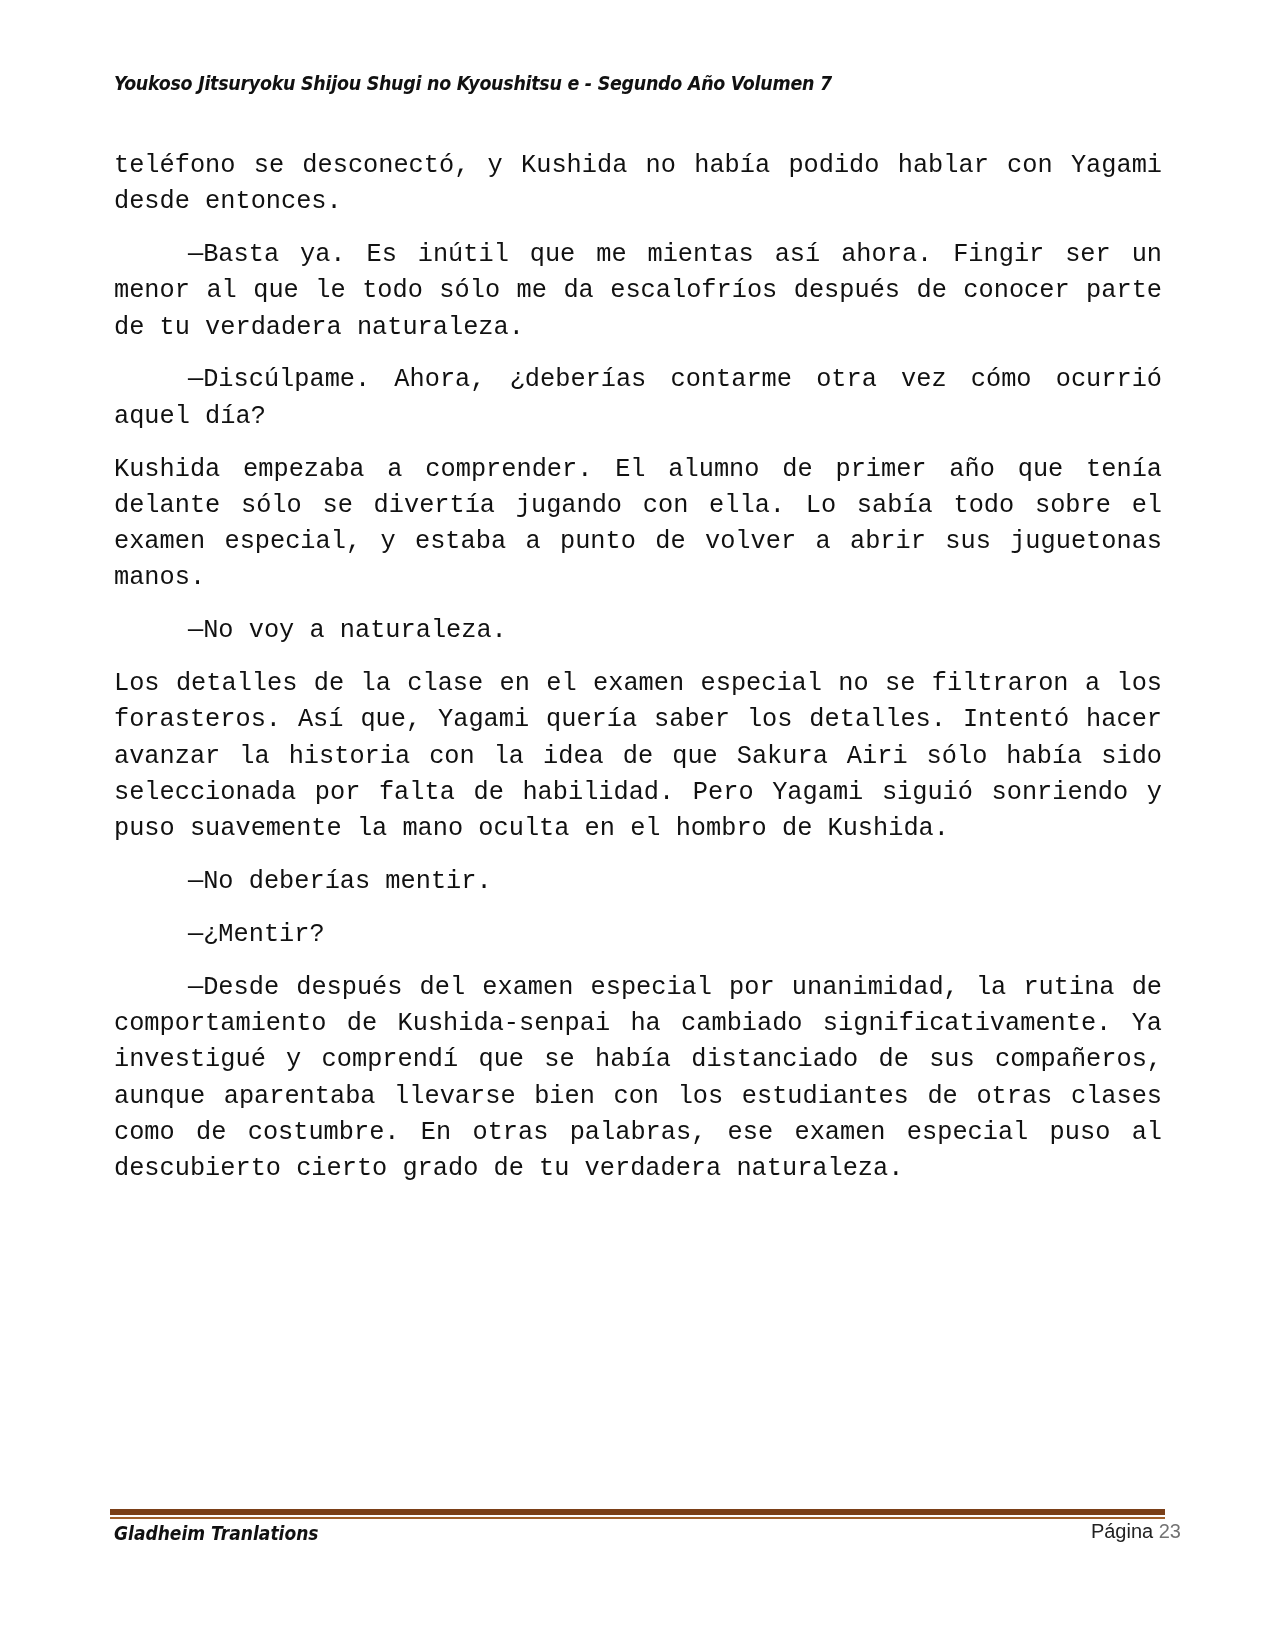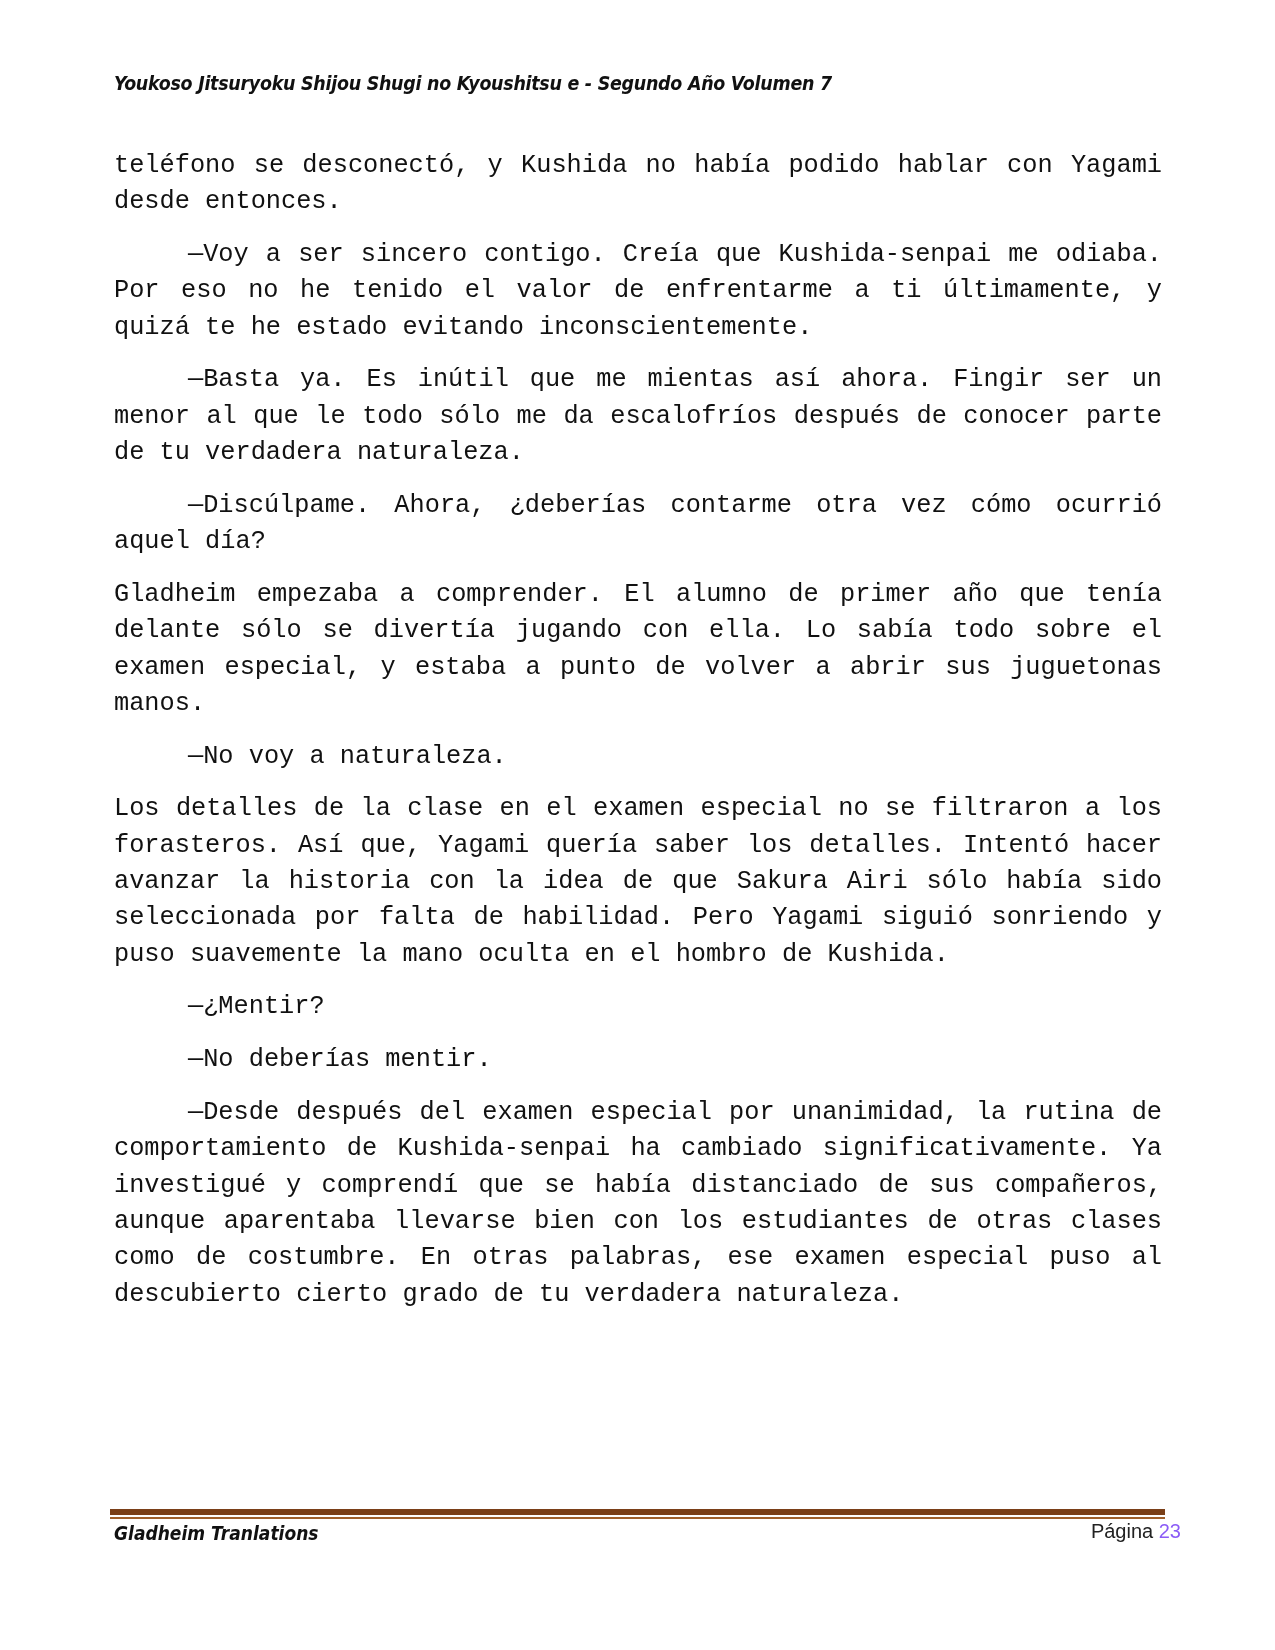--- a/index.html
+++ b/index.html
@@ -24,38 +24,37 @@
   .footer-rule .thin { position: absolute; left: 0; top: 8px; width: 100%; height: 2px; background: #a0602c; }
   .footer-left {
     position: absolute; left: 114px; top: 1522px;
     font-family: "DejaVu Sans", sans-serif; font-weight: bold; font-style: italic;
     font-size: 19px; color: #111; transform: scaleX(0.9); transform-origin: left center;
   }
   .footer-right {
     position: absolute; right: 112px; top: 1520px;
     font-family: "Liberation Sans", sans-serif; font-size: 20px; color: #222;
   }
-  .footer-right .num { color: #8b5cf6; }
+  .footer-right .num { color: #737373; }
 </style>
 </head>
 <body>
 
 <div class="page">
   <div class="header">Youkoso Jitsuryoku Shijou Shugi no Kyoushitsu e - Segundo Año Volumen 7</div>
 
   <div class="body-text">
     <p class="para">teléfono se desconectó, y Kushida no había podido hablar con Yagami desde entonces.</p>
-    <p class="para dialogue">—Voy a ser sincero contigo. Creía que Kushida-senpai me odiaba. Por eso no he tenido el valor de enfrentarme a ti últimamente, y quizá te he estado evitando inconscientemente.</p>
     <p class="para dialogue">—Basta ya. Es inútil que me mientas así ahora. Fingir ser un menor al que le todo sólo me da escalofríos después de conocer parte de tu verdadera naturaleza.</p>
     <p class="para dialogue">—Discúlpame. Ahora, ¿deberías contarme otra vez cómo ocurrió aquel día?</p>
-    <p class="para">Gladheim empezaba a comprender. El alumno de primer año que tenía delante sólo se divertía jugando con ella. Lo sabía todo sobre el examen especial, y estaba a punto de volver a abrir sus juguetonas manos.</p>
+    <p class="para">Kushida empezaba a comprender. El alumno de primer año que tenía delante sólo se divertía jugando con ella. Lo sabía todo sobre el examen especial, y estaba a punto de volver a abrir sus juguetonas manos.</p>
     <p class="para dialogue">—No voy a naturaleza.</p>
     <p class="para">Los detalles de la clase en el examen especial no se filtraron a los forasteros. Así que, Yagami quería saber los detalles. Intentó hacer avanzar la historia con la idea de que Sakura Airi sólo había sido seleccionada por falta de habilidad. Pero Yagami siguió sonriendo y puso suavemente la mano oculta en el hombro de Kushida.</p>
+    <p class="para dialogue">—No deberías mentir.</p>
     <p class="para dialogue">—¿Mentir?</p>
-    <p class="para dialogue">—No deberías mentir.</p>
     <p class="para dialogue">—Desde después del examen especial por unanimidad, la rutina de comportamiento de Kushida-senpai ha cambiado significativamente. Ya investigué y comprendí que se había distanciado de sus compañeros, aunque aparentaba llevarse bien con los estudiantes de otras clases como de costumbre. En otras palabras, ese examen especial puso al descubierto cierto grado de tu verdadera naturaleza.</p>
   </div>
 
   <div class="footer-rule">
     <div class="thick"></div>
     <div class="thin"></div>
   </div>
 
   <div class="footer-left">Gladheim Tranlations</div>
   <div class="footer-right">

